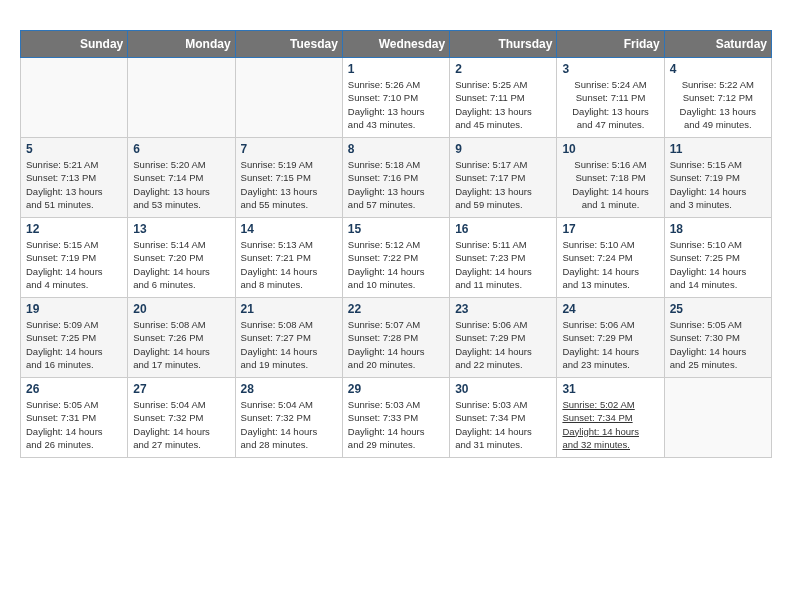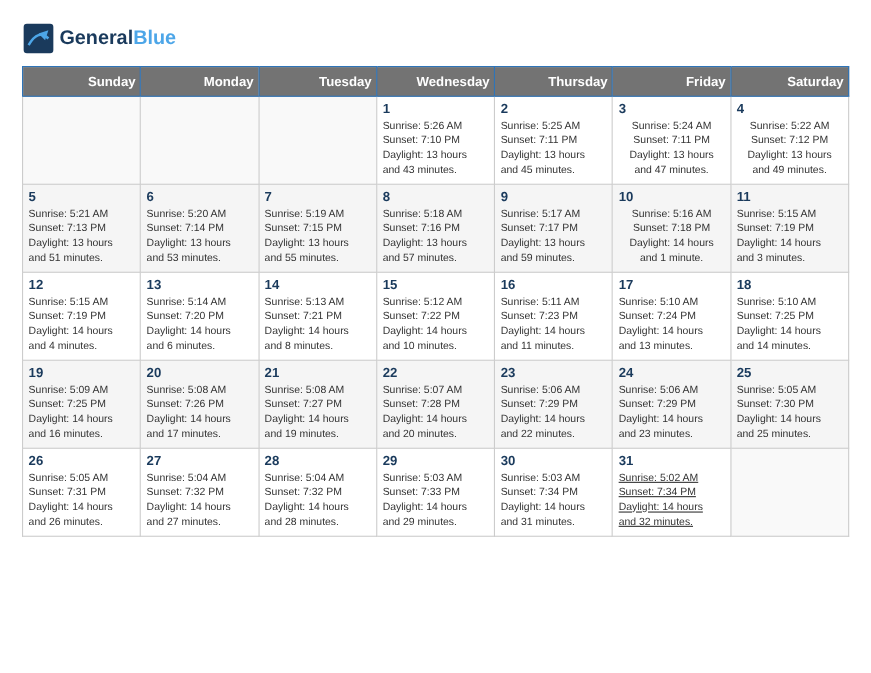--- a/index.html
+++ b/index.html
@@ -86,30 +86,20 @@
       color: #333;
     }
     .empty-cell {
       background: #f9f9f9;
     }
   </style>
 </head>
 <body>
 
 <div class="header">
-  <div class="logo">
-    <svg class="logo-icon" viewBox="0 0 40 40">
-      <rect x="2" y="2" width="36" height="36" rx="4" fill="#1a3a5c"></rect>
-      <path d="M8 28 Q20 8 32 20" stroke="#4da6e8" stroke-width="3" fill="none"></path>
-      <path d="M20 14 L32 10 L28 22 Z" fill="#4da6e8"></path>
-    </svg>
-    <div class="logo-text">
-      <div>General<span>Blue</span></div>
-    </div>
-  </div>
 </div>
 
 <table>
   <thead>
     <tr>
     <th>Sunday</th>
         <th>Monday</th>
         <th>Tuesday</th>
         <th>Wednesday</th>
         <th>Thursday</th>

